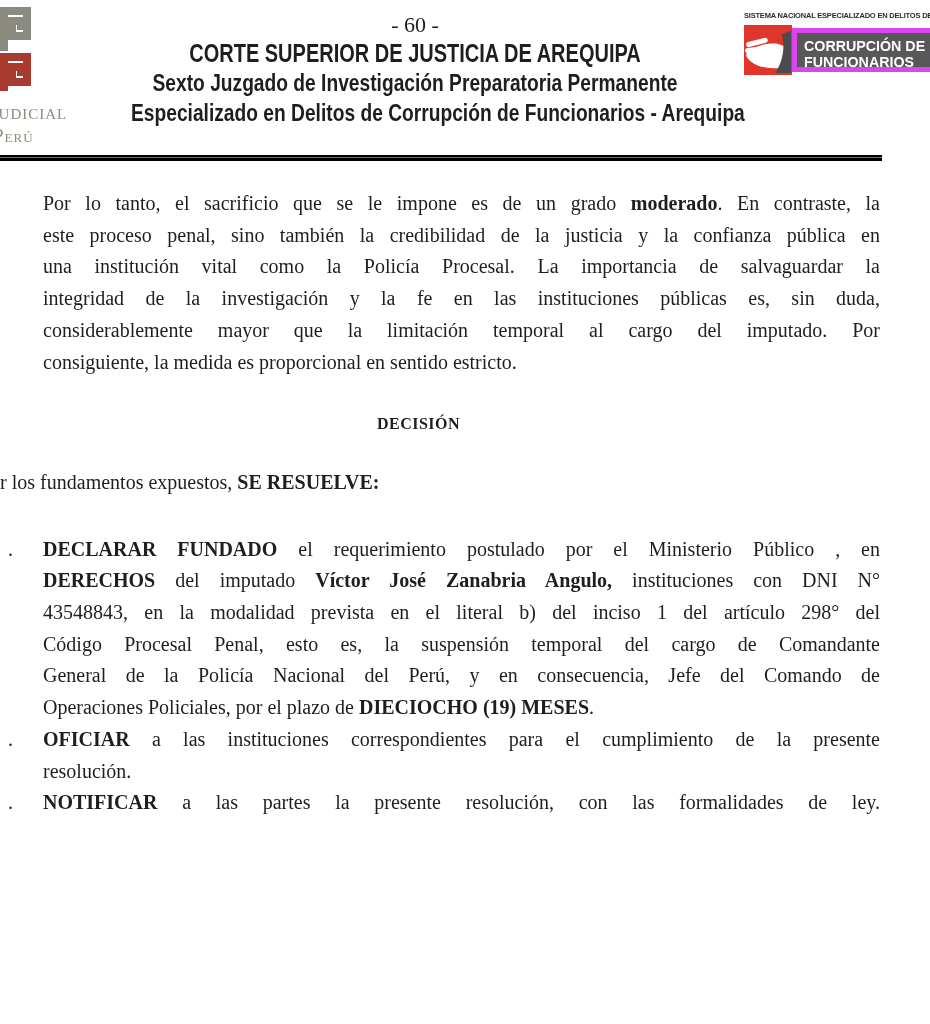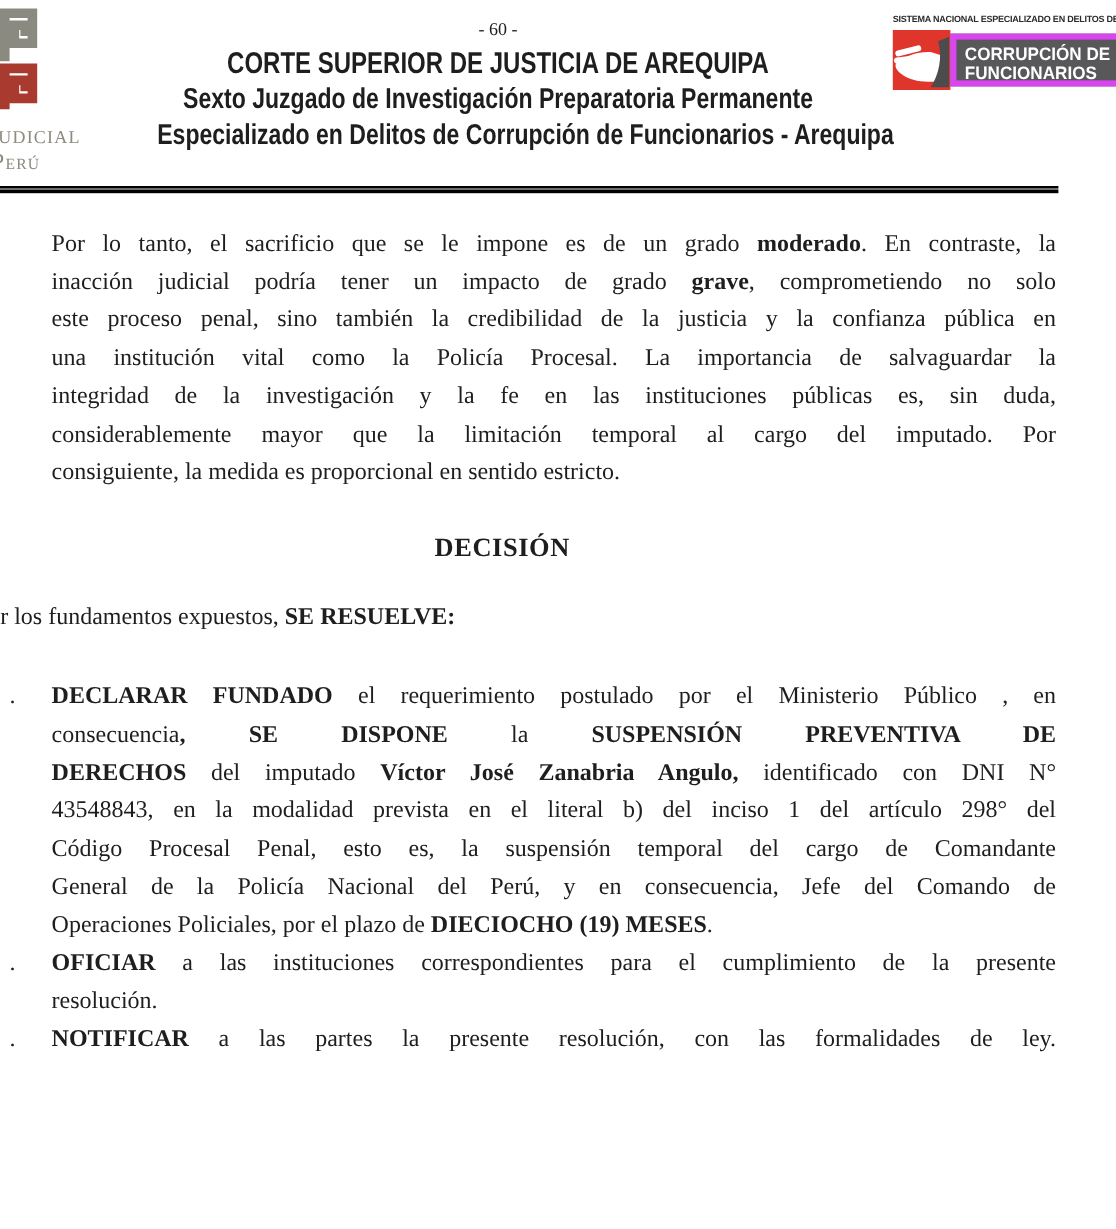--- a/index.html
+++ b/index.html
@@ -9,21 +9,21 @@
   
   header{position:absolute;top:0;left:0;right:0;height:161px;}
 
   .logo-left{position:absolute;left:-5px;top:6px;width:110px;}
   .logo-left svg{display:block;}
   .mono{margin-left:2px;}
   .logo-word1{font-variant:small-caps;font-size:22px;line-height:24px;color:#8d8b7f;margin:8px 0 0 -6px;letter-spacing:1px;}
   .logo-word2{font-variant:small-caps;font-size:19px;line-height:20px;color:#8d8b7f;margin:2px 0 0 -2px;letter-spacing:1px;}
 
   .header-center{position:absolute;left:60px;right:160px;top:12px;text-align:center;}
-  .page-num{font-size:15px;line-height:26px;}
+  .page-num{font-size:22px;line-height:26px;}
   .hline{font-family:"Liberation Sans",sans-serif;font-weight:bold;white-space:nowrap;}
   .h1{font-size:25px;line-height:30px;transform:scaleX(.8);}
   .h2{font-size:24px;line-height:30px;transform:scaleX(.8);}
   .h3{font-size:24px;line-height:30px;transform:scaleX(.8);}
 
   .logo-right{position:absolute;right:4px;top:11px;width:182px;font-family:"Liberation Sans",sans-serif;}
   .tiny{font-size:7.5px;font-weight:bold;line-height:9px;white-space:nowrap;text-align:center;color:#2c2c2c;letter-spacing:-0.2px;}
   .lockup{display:flex;align-items:center;margin-top:5px;}
   .red-box{width:48px;height:50px;display:flex;align-items:center;justify-content:center;flex:none;}
   .gray-box{flex:1;height:44px;box-sizing:border-box;border:5px solid #d946ef;color:#fff;
@@ -34,21 +34,21 @@
         background:linear-gradient(to bottom,#000 0 2px,#6e6e6e 2px 3px,#000 3px 6px);}
 
   
   main{position:absolute;top:161px;left:0;width:930px;box-sizing:border-box;
        padding:27px 50px 0 43px;}
   .line{font-size:20px;line-height:31.7px;text-align:justify;text-align-last:justify;}
   .line.noj{text-align-last:left;}
   .b{font-weight:bold;}
   .i{font-style:italic;}
 
-  .decision{font-size:22px;line-height:31.7px;font-weight:bold;text-align:center;
+  .decision{font-size:16px;line-height:31.7px;font-weight:bold;text-align:center;
             position:relative;left:-43px;margin:30px 0 27px 0;letter-spacing:.5px;}
   .resuelve{margin-left:-64px;}
   .resolutions{margin-top:35px;}
   .item{position:relative;}
   .marker{position:absolute;left:-35px;top:0;font-size:20px;line-height:31.7px;}
 </style>
 </head>
 <body>
 
 <div class="page">
@@ -93,37 +93,35 @@
       </div>
     </div>
 
   </header>
 
   <div class="rule"></div>
 
   <main>
     <div id="paragraph">
         <div class="line"><span>Por lo tanto, el sacrificio que se le impone es de un grado </span><span class="b">moderado</span><span>. En contraste, la</span></div>
-        <div class="line"><span>inacción judicial podría tener un impacto de grado </span><span class="b">grave</span><span>, comprometiendo no solo</span></div>
         <div class="line"><span>este proceso penal, sino también la credibilidad de la justicia y la confianza pública en</span></div>
         <div class="line"><span>una institución vital como la Policía Procesal. La importancia de salvaguardar la</span></div>
         <div class="line"><span>integridad de la investigación y la fe en las instituciones públicas es, sin duda,</span></div>
         <div class="line"><span>considerablemente mayor que la limitación temporal al cargo del imputado. Por</span></div>
         <div class="line noj"><span>consiguiente, la medida es proporcional en sentido estricto.</span></div>
       </div>
     <h2 class="decision">DECISIÓN</h2>
     <div id="resuelve" class="resuelve">
         <div class="line noj"><span>Por los fundamentos expuestos, </span><span class="b">SE RESUELVE:</span></div>
       </div>
     <div id="resolutions" class="resolutions">
         <div class="item">
           <span class="marker">.</span>
           <div class="line"><span class="b">DECLARAR FUNDADO</span><span> el requerimiento postulado por el Ministerio Público , en</span></div>
-          <div class="line"><span>consecuencia</span><span class="b">, SE DISPONE</span><span> la </span><span class="b">SUSPENSIÓN PREVENTIVA DE</span></div>
-          <div class="line"><span class="b">DERECHOS</span><span> del imputado </span><span class="b">Víctor José Zanabria Angulo,</span><span> identificado con DNI N°</span></div>
+          <div class="line"><span class="b">DERECHOS</span><span> del imputado </span><span class="b">Víctor José Zanabria Angulo,</span><span> instituciones con DNI N°</span></div>
           <div class="line"><span>43548843, en la modalidad prevista en el literal b) del inciso 1 del artículo 298° del</span></div>
           <div class="line"><span>Código Procesal Penal, esto es, la suspensión temporal del cargo de Comandante</span></div>
           <div class="line"><span>General de la Policía Nacional del Perú, y en consecuencia, Jefe del Comando de</span></div>
           <div class="line noj"><span>Operaciones Policiales, por el plazo de </span><span class="b">DIECIOCHO (19) MESES</span><span>.</span></div>
         </div>
         <div class="item">
           <span class="marker">.</span>
           <div class="line"><span class="b">OFICIAR</span><span> a las instituciones correspondientes para el cumplimiento de la presente</span></div>
           <div class="line noj"><span>resolución.</span></div>
         </div>

